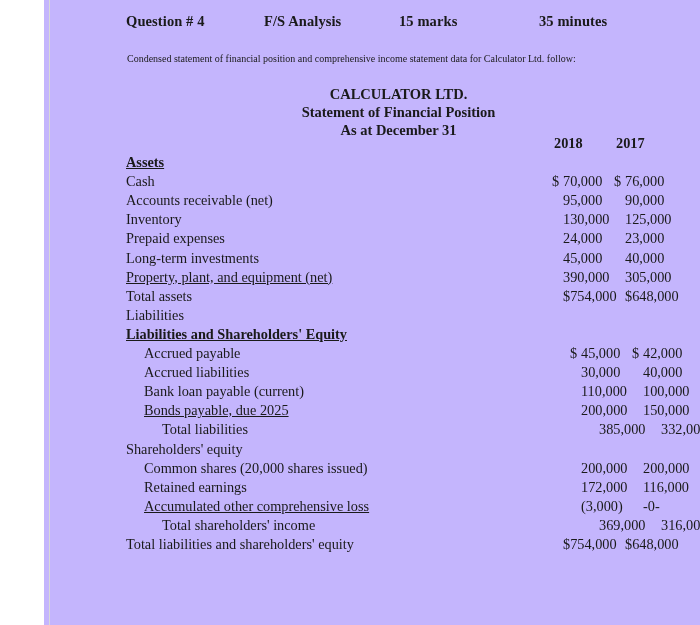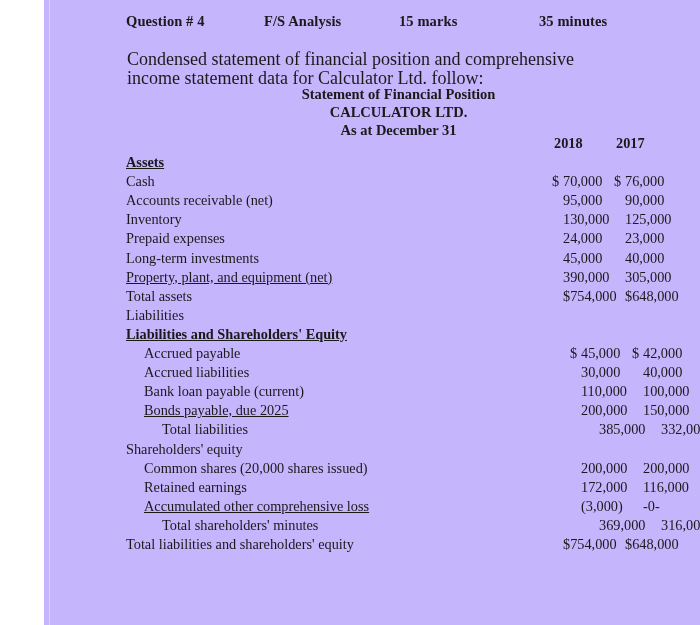--- a/index.html
+++ b/index.html
@@ -43,21 +43,21 @@
   #exam-header .h1 { width: 135px; }
   #exam-header .h2 { width: 140px; }
   #exam-header .h3 { width: 120px; }
 
   
   #intro {
     position: absolute;
     left: 83px;
     top: 50px;
     width: 500px;
-    font-size: 18px;
+    font-size: 10px;
     line-height: 18.5px;
   }
 
   
   #title-block {
     position: absolute;
     left: 82px;
     top: 85px;
     width: 545px;
     text-align: center;
@@ -134,22 +134,22 @@
   <div id="exam-header">
     <div class="hcell h0">Question # 4</div>
     <div class="hcell h1">F/S Analysis</div>
     <div class="hcell h2">15 marks</div>
     <div class="hcell h3">35 minutes</div>
   </div>
 
   <div id="intro">Condensed statement of financial position and comprehensive income statement data for Calculator Ltd. follow:</div>
 
   <div id="title-block">
+    <div class="tline">CALCULATOR LTD.</div>
     <div class="tline">Statement of Financial Position</div>
-    <div class="tline">CALCULATOR LTD.</div>
     <div class="tline">As at December 31</div>
   </div>
 
   <div id="statement">
 
   <div class="row yearhdr">
         <div class="label"></div>
         <div class="col c1"><span class="num">2018</span></div>
         <div class="col c2"><span class="num">2017</span></div>
       </div>
@@ -242,21 +242,21 @@
         <div class="label ind1"><span class="txt">Retained earnings</span></div>
         <div class="col c1"><span class="cur"></span><span class="num">172,000</span></div>
         <div class="col c2"><span class="cur"></span><span class="num">116,000</span></div>
       </div>
       <div class="row ruled">
         <div class="label ind1 uline"><span class="txt">Accumulated other comprehensive loss</span></div>
         <div class="col c1"><span class="uwrap"><span class="cur"></span><span class="num">(3,000)</span></span></div>
         <div class="col c2"><span class="uwrap"><span class="cur"></span><span class="num">-0-</span></span></div>
       </div>
       <div class="row">
-        <div class="label ind2"><span class="txt">Total shareholders' minutes</span></div>
+        <div class="label ind2"><span class="txt">Total shareholders' income</span></div>
         <div class="col c1"><span class="cur"></span><span class="num">369,000</span></div>
         <div class="col c2"><span class="cur"></span><span class="num">316,000</span></div>
       </div>
       <div class="row">
         <div class="label ind0"><span class="txt">Total liabilities and shareholders' equity</span></div>
         <div class="col c1"><span class="cur"></span><span class="num">$754,000</span></div>
         <div class="col c2"><span class="cur"></span><span class="num">$648,000</span></div>
       </div>
     </div>
 

